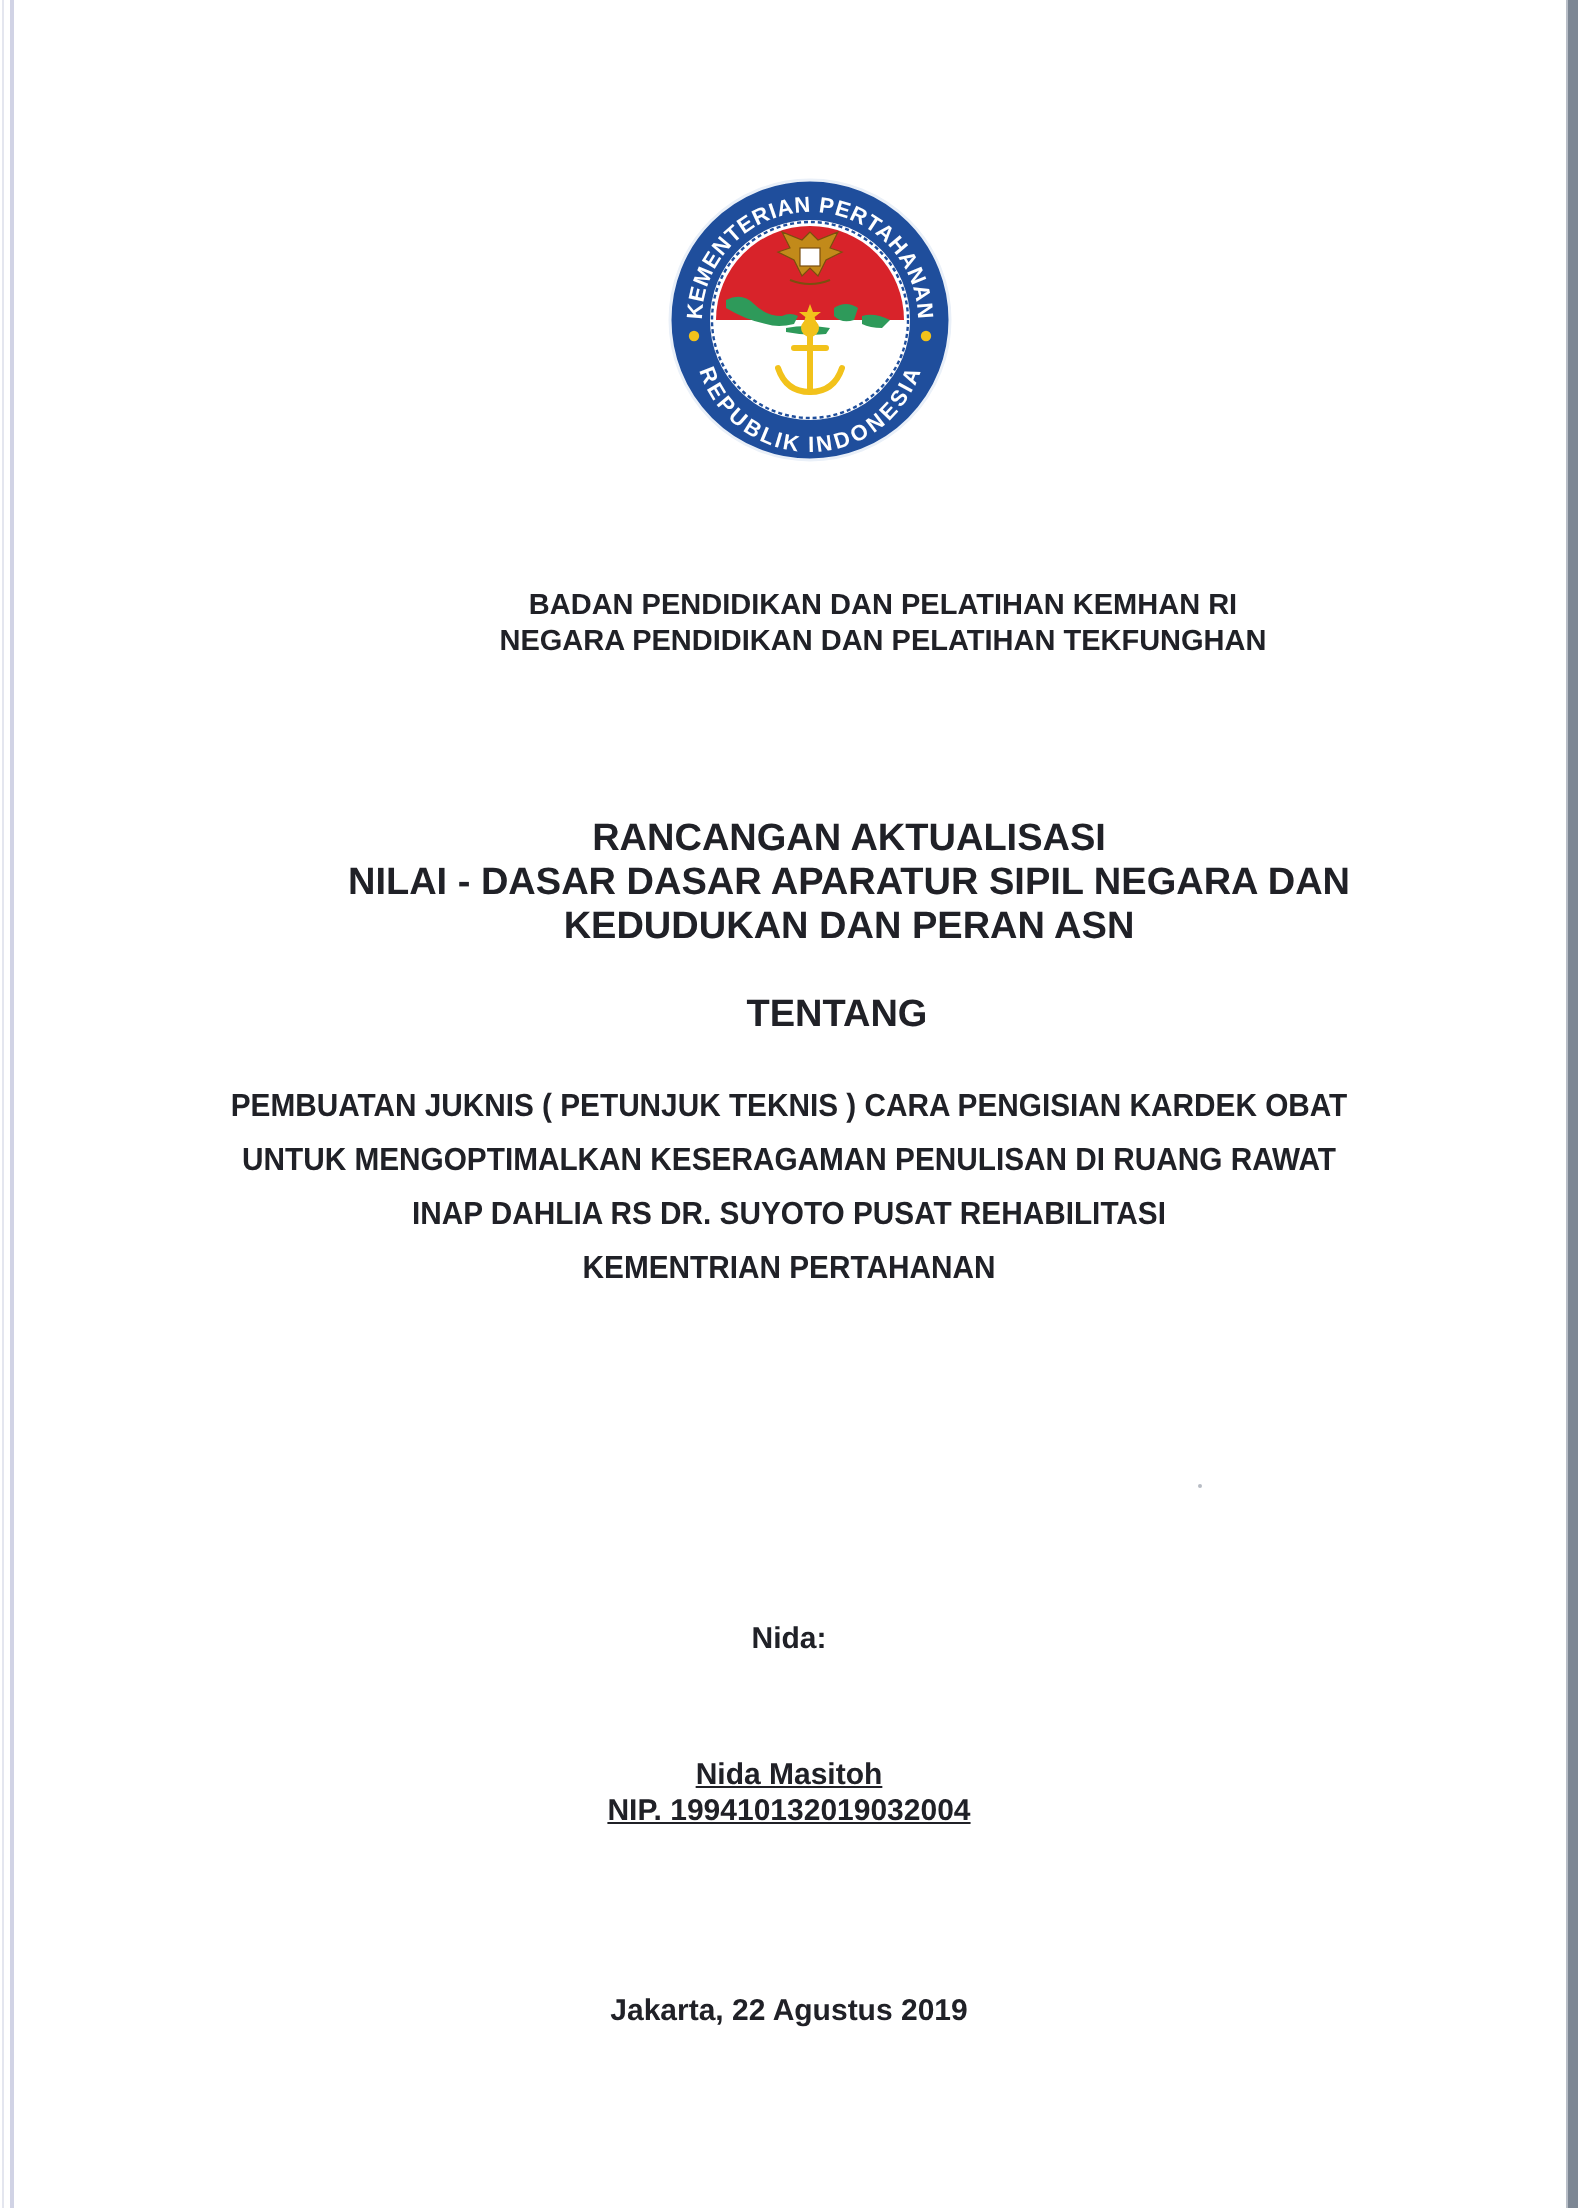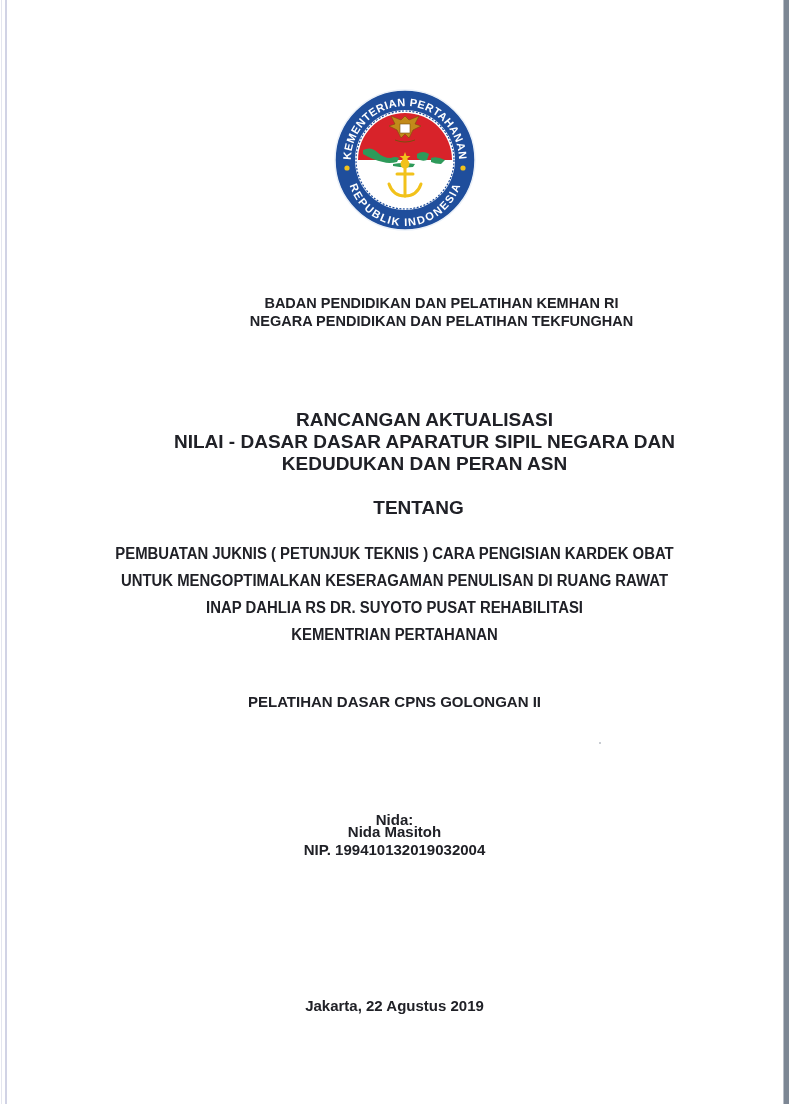--- a/index.html
+++ b/index.html
@@ -60,21 +60,21 @@
       color: #202127;
     }
     .line { display: block; white-space: nowrap; }
 
     .inst { top: 294px; font-size: 14.5px; line-height: 18px; margin-left: 47px; }
     .title { top: 409px; font-size: 19px; line-height: 22px; margin-left: 30px; }
     .tentang { top: 497px; font-size: 19px; line-height: 22px; padding-left: 24px; }
     .subject { top: 540px; font-size: 16px; line-height: 27px; transform: scaleX(0.93); transform-origin: center; }
     .training { top: 693px; font-size: 15px; line-height: 18px; }
     .by { top: 811px; font-size: 15px; line-height: 18px; }
-    .author { top: 823px; font-size: 15px; line-height: 18px; }
+    .author { top: 879px; font-size: 15px; line-height: 18px; text-decoration: underline; }
     .place-date { top: 997px; font-size: 15px; line-height: 18px; }
 
     .speck {
       position: absolute;
       left: 599px; top: 742px;
       width: 2px; height: 2px;
       background: #b7bcc4;
       border-radius: 1px;
     }
   </style>
@@ -148,21 +148,20 @@
 
   <div class="block tentang">TENTANG</div>
 
   <div class="block subject">
     <span class="line">PEMBUATAN JUKNIS ( PETUNJUK TEKNIS ) CARA PENGISIAN KARDEK OBAT</span>
     <span class="line">UNTUK MENGOPTIMALKAN KESERAGAMAN PENULISAN DI RUANG RAWAT</span>
     <span class="line">INAP DAHLIA RS DR. SUYOTO PUSAT REHABILITASI</span>
     <span class="line">KEMENTRIAN PERTAHANAN</span>
   </div>
 
-  <div class="block training">PELATIHAN DASAR CPNS GOLONGAN II</div>
 
   <div class="speck"></div>
 
   <div class="block by">Nida:</div>
 
   <div class="block author">
     <span class="line">Nida Masitoh</span>
     <span class="line">NIP. 199410132019032004</span>
   </div>
 

